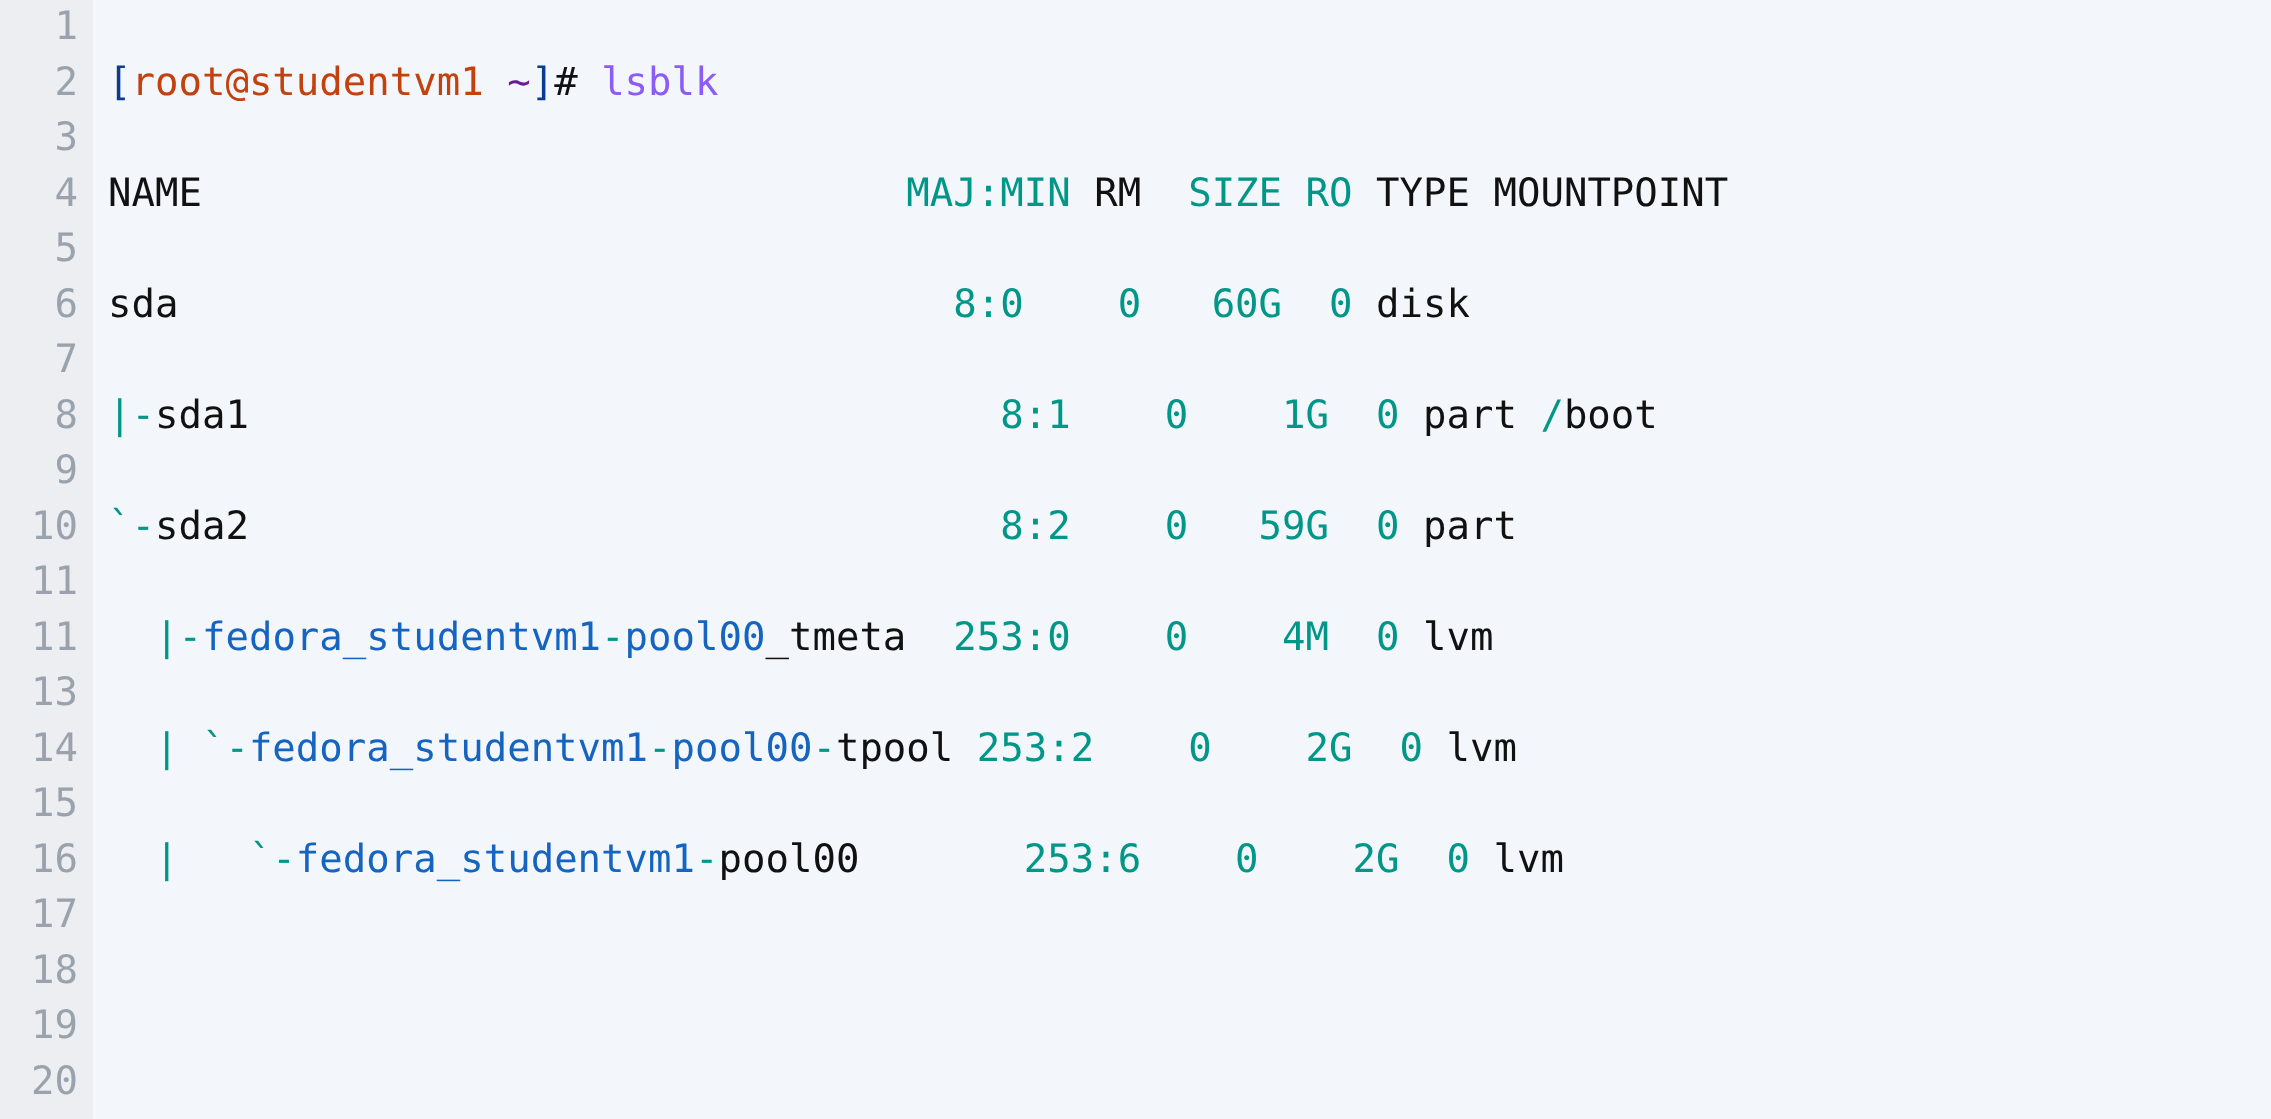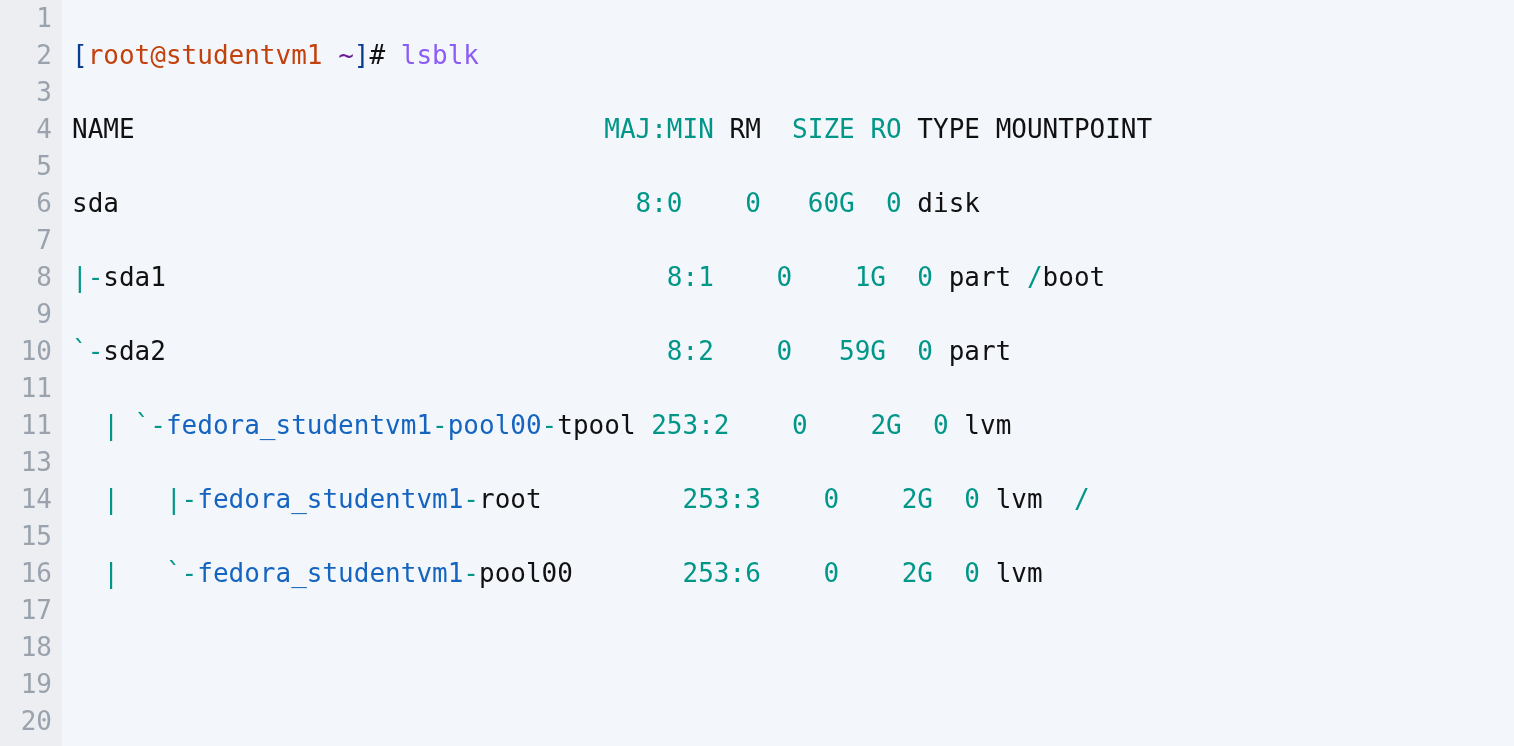--- a/index.html
+++ b/index.html
@@ -45,22 +45,22 @@
     <div>19</div>
     <div>20</div>
   </div>
 
   <div class="code">
 <div class="line"><span class="sq">[</span><span class="red">root@studentvm1</span><span> </span><span class="tilde">~</span><span class="sq">]</span><span class="hash">#</span> <span class="cmd">lsblk</span></div>
 <div class="line"><span class="blk">NAME</span>                              <span class="teal">MAJ</span><span class="teal">:</span><span class="teal">MIN</span> <span class="blk">RM</span>  <span class="teal">SIZE</span> <span class="teal">RO</span> <span class="blk">TYPE</span> <span class="blk">MOUNTPOINT</span></div>
 <div class="line"><span class="blk">sda</span>                                 <span class="teal">8</span><span class="teal">:</span><span class="teal">0</span>    <span class="teal">0</span>   <span class="teal">60G</span>  <span class="teal">0</span> <span class="blk">disk</span></div>
 <div class="line"><span class="teal">|-</span><span class="blk">sda1</span>                                <span class="teal">8</span><span class="teal">:</span><span class="teal">1</span>    <span class="teal">0</span>    <span class="teal">1G</span>  <span class="teal">0</span> <span class="blk">part</span> <span class="teal">/</span><span class="blk">boot</span></div>
 <div class="line"><span class="teal">`-</span><span class="blk">sda2</span>                                <span class="teal">8</span><span class="teal">:</span><span class="teal">2</span>    <span class="teal">0</span>   <span class="teal">59G</span>  <span class="teal">0</span> <span class="blk">part</span></div>
+<div class="line"><span class="teal">  |-</span><span class="blue">fedora_studentvm1</span><span class="teal">-</span><span class="blue">pool00</span><span class="blk">_tmeta</span>  <span class="teal">253</span><span class="teal">:</span><span class="teal">0</span>    <span class="teal">0</span>    <span class="teal">4M</span>  <span class="teal">0</span> <span class="blk">lvm</span></div>
 <div class="line"><span class="teal">  | `-</span><span class="blue">fedora_studentvm1</span><span class="teal">-</span><span class="blue">pool00</span><span class="teal">-</span><span class="blk">tpool</span> <span class="teal">253</span><span class="teal">:</span><span class="teal">2</span>    <span class="teal">0</span>    <span class="teal">2G</span>  <span class="teal">0</span> <span class="blk">lvm</span></div>
-<div class="line"><span class="teal">  |   |-</span><span class="blue">fedora_studentvm1</span><span class="teal">-</span><span class="blk">root</span>         <span class="teal">253</span><span class="teal">:</span><span class="teal">3</span>    <span class="teal">0</span>    <span class="teal">2G</span>  <span class="teal">0</span> <span class="blk">lvm</span>  <span class="teal">/</span></div>
 <div class="line"><span class="teal">  |   `-</span><span class="blue">fedora_studentvm1</span><span class="teal">-</span><span class="blk">pool00</span>       <span class="teal">253</span><span class="teal">:</span><span class="teal">6</span>    <span class="teal">0</span>    <span class="teal">2G</span>  <span class="teal">0</span> <span class="blk">lvm</span></div>
 
 
 
 
 
 
 
 
 

